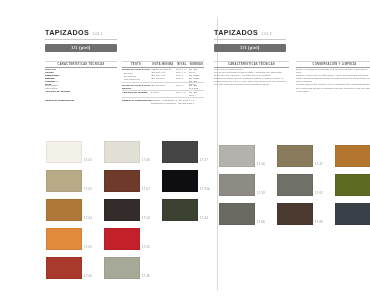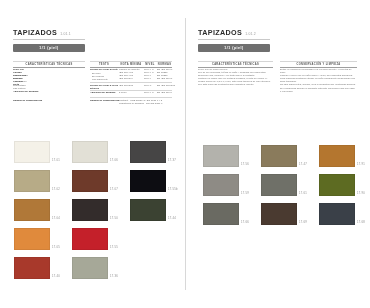--- a/index.html
+++ b/index.html
@@ -3,21 +3,21 @@
 <meta charset="utf-8">
 <style>
   html,body{margin:0;padding:0;}
   body{
     width:370px;height:308px;
     background:#ffffff;
     font-family:"Liberation Sans", sans-serif;
     overflow:hidden;
     position:relative;
   }
-  .spread{position:absolute;inset:0;display:flex;}
+  .spread{position:absolute;inset:0;display:flex;margin-left:32px;}
   .page{position:relative;width:185px;height:308px;box-sizing:border-box;}
   .page.left{padding:0;}
   .divider{
     position:absolute;left:185px;top:18px;width:1px;height:272px;
     background:#d8d8d8;
   }
 
   
   .hdr{position:absolute;left:13px;top:29px;display:flex;align-items:baseline;gap:3px;}
   .hdr-title{

